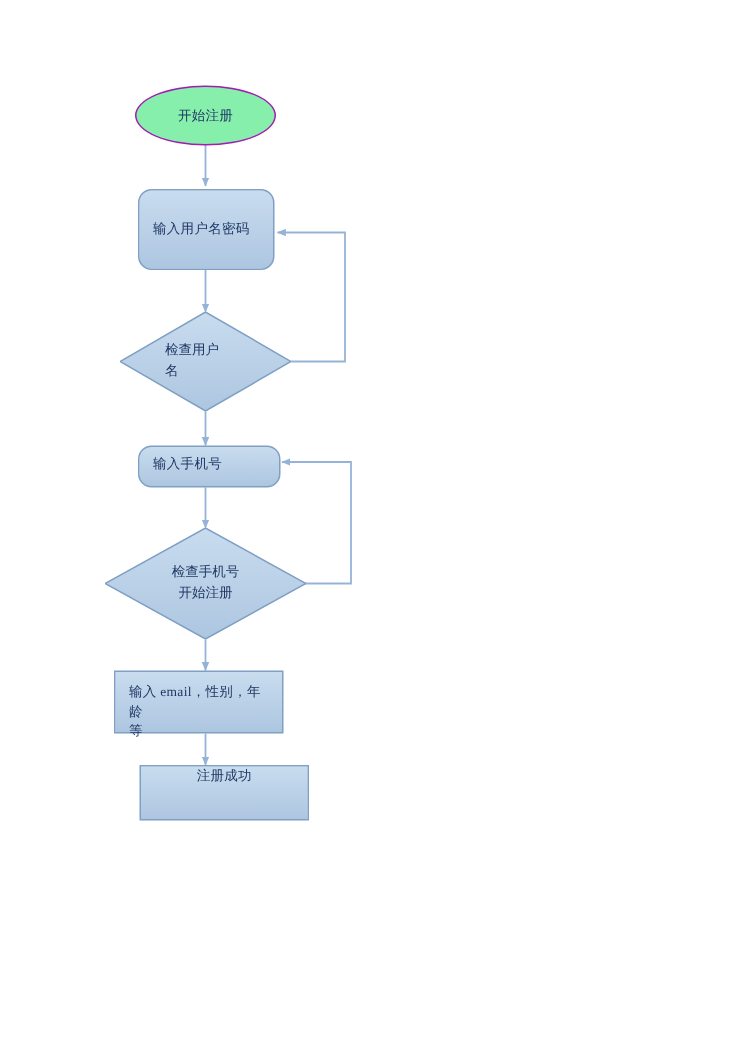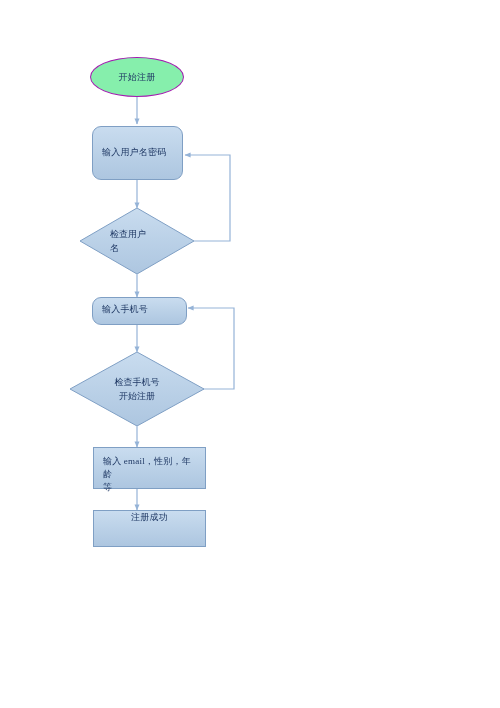--- a/index.html
+++ b/index.html
@@ -52,20 +52,21 @@
   }
   .rect.center {
     display: flex;
     align-items: flex-start;
     justify-content: center;
     padding: 0;
   }
   
   .diamond-wrap {
     position: absolute;
+    font-family: Liberation Mono, monospace;
   }
   .diamond-shape {
     position: absolute;
     left: 0; top: 0;
     width: 100%;
     height: 100%;
   }
   .diamond-label {
     position: absolute;
     left: 0; top: 0;
@@ -154,21 +155,21 @@
         </linearGradient>
       </defs>
       <polygon points="67,0 134,37 67,74 0,37" fill="url(#gradD2)" stroke="#7f9fc4" stroke-width="1"></polygon>
     </svg>
     <div class="diamond-label">
       <span class="dline">检查手机号</span>
       <span class="dline">开始注册</span>
     </div>
   </div>
 
-  <div class="node rect" style="left:93px; top:447px; width:113px; height:42px;">
+  <div class="node rect" style="left:76px; top:447px; width:113px; height:42px;">
     <div>输入 email，性别，年龄</div>
     <div>等</div>
   </div>
 
   <div class="node rect center" style="left:93px; top:510px; width:113px; height:37px;">
     <span>注册成功</span>
   </div>
 
 </div>
 

